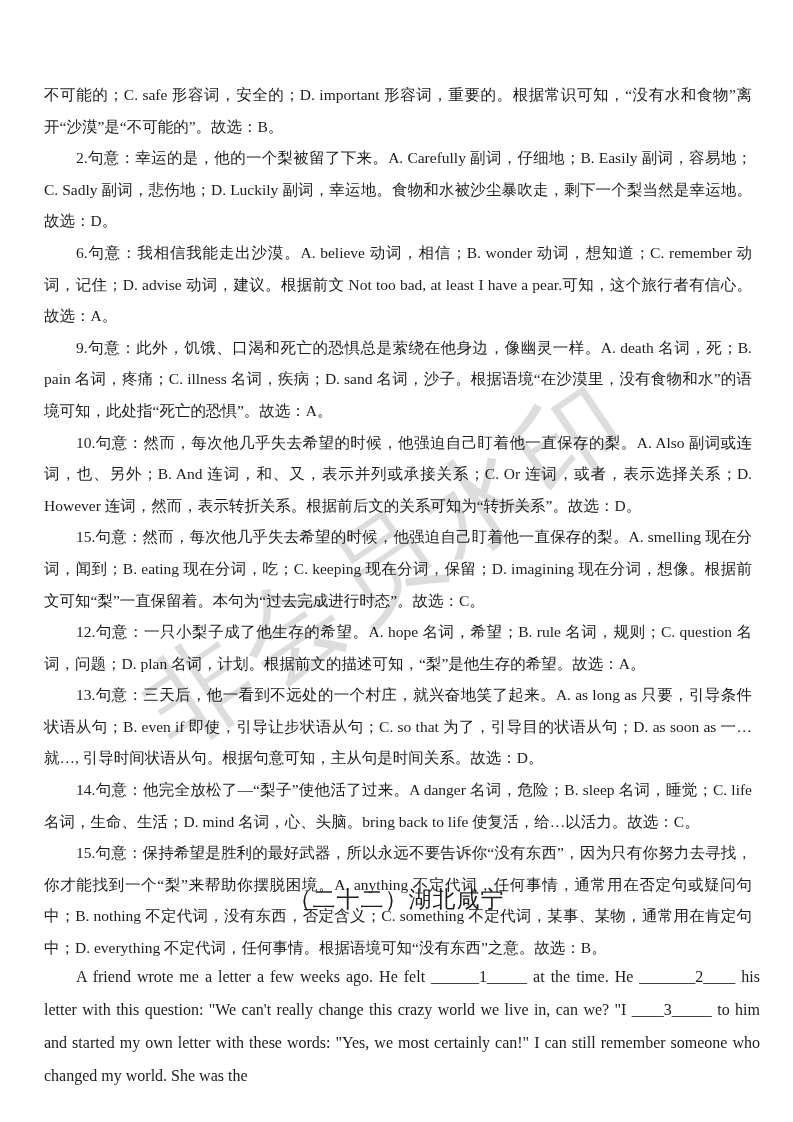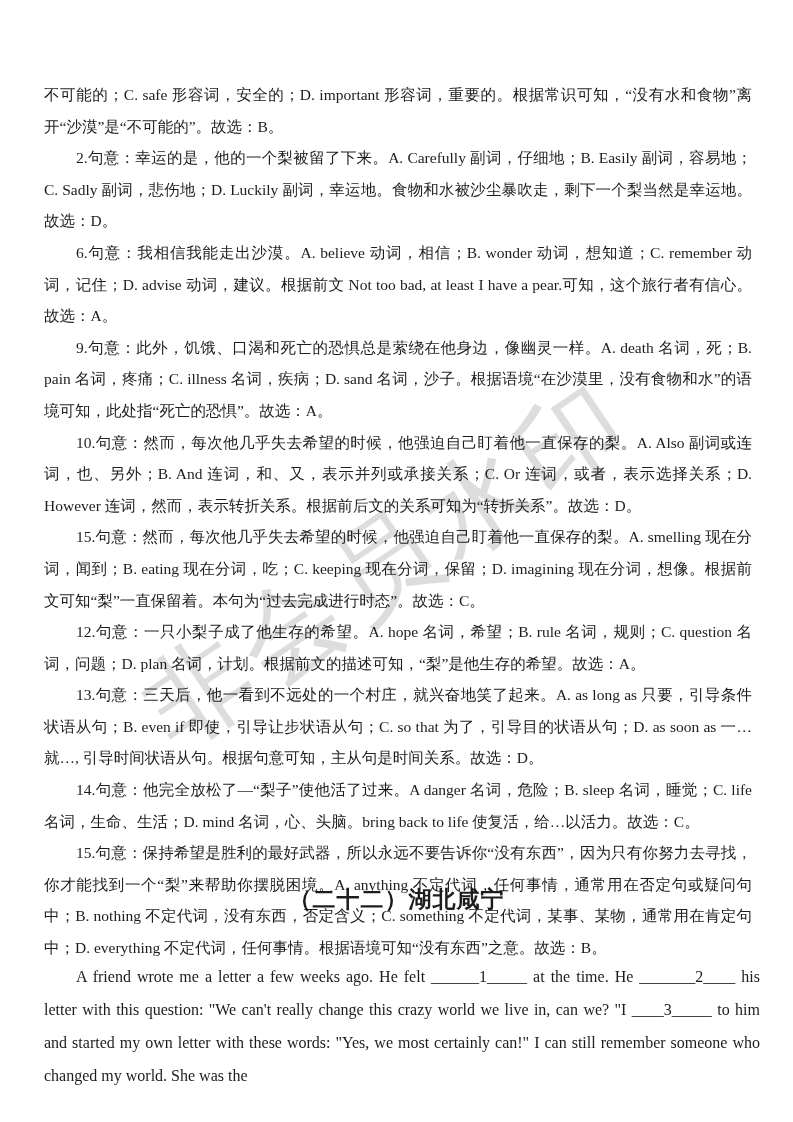--- a/index.html
+++ b/index.html
@@ -54,21 +54,21 @@
     text-indent: 0;
   }
   .heading {
     position: absolute;
     top: 884px;
     left: 0;
     width: 100%;
     margin: 0;
     text-align: center;
     font-size: 23px;
-    font-weight: bold;
+    font-weight: normal;
     letter-spacing: 1px;
     z-index: 1;
   }
   .passage {
     position: absolute;
     top: 960px;
     left: 44px;
     right: 33px;
     z-index: 1;
   }

